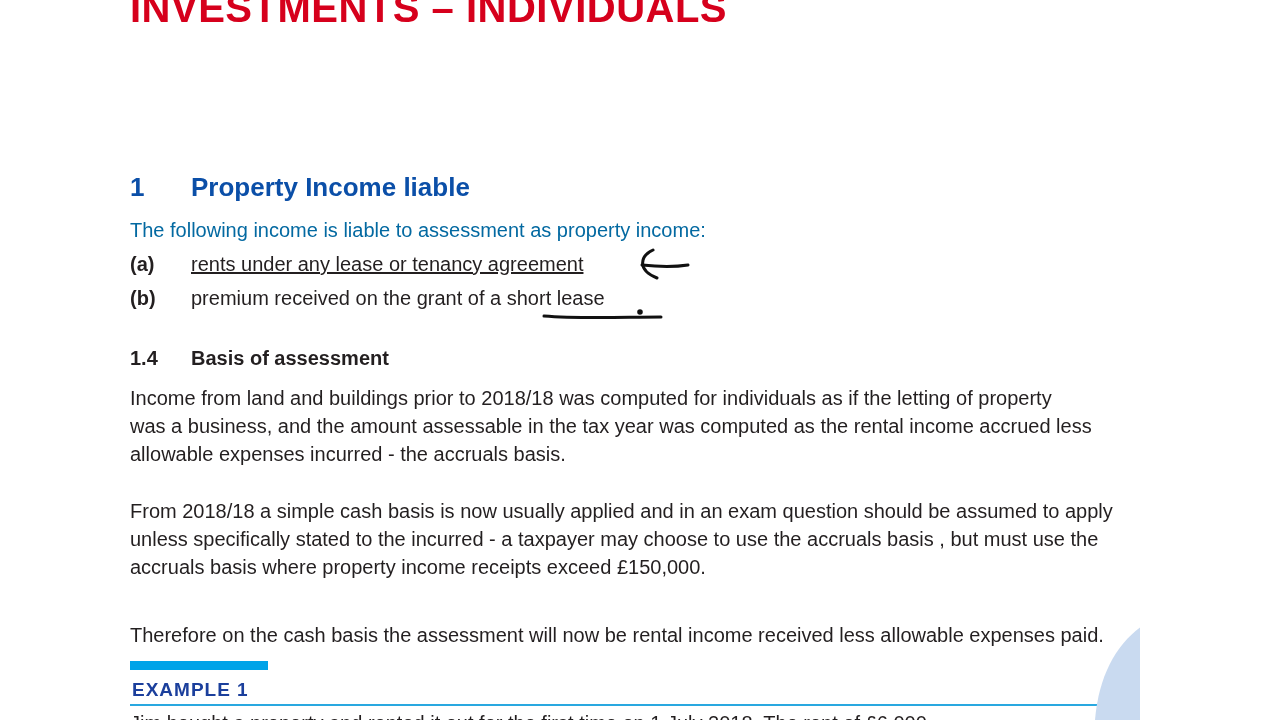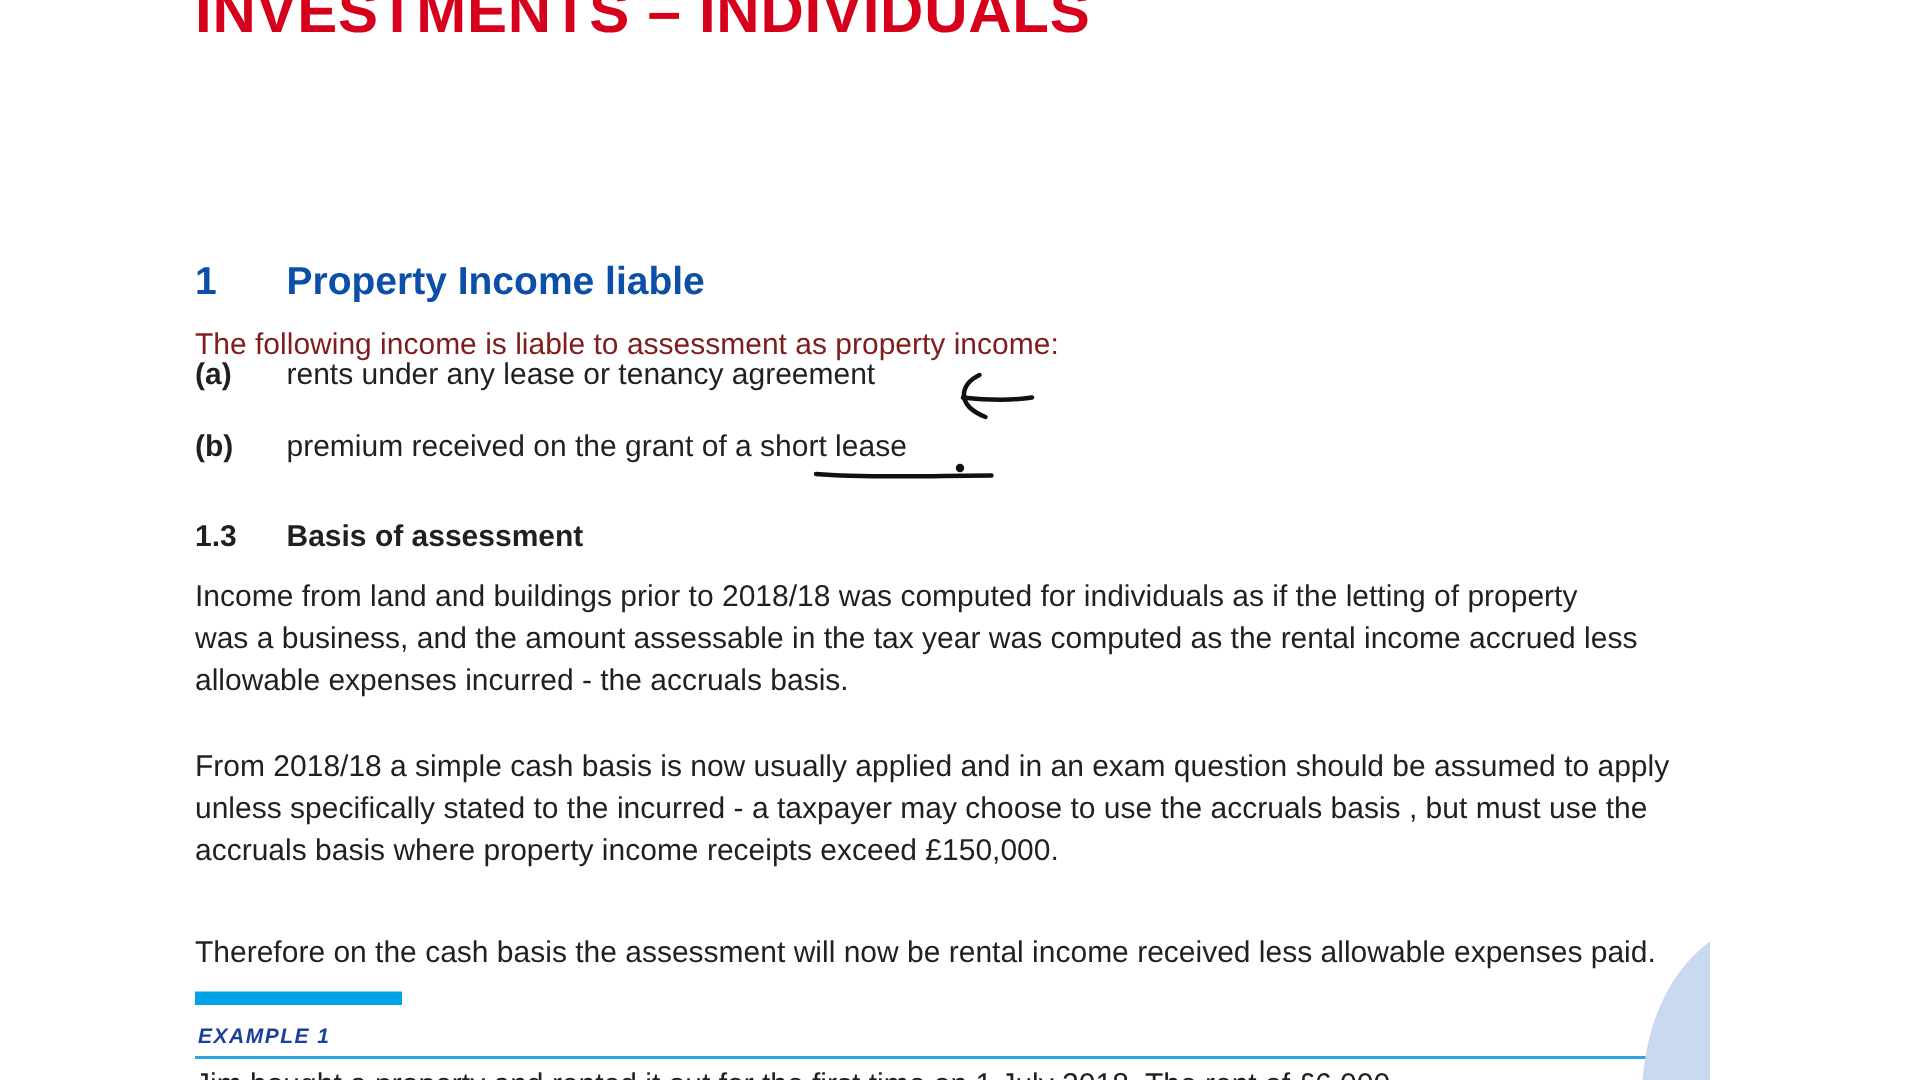--- a/index.html
+++ b/index.html
@@ -18,40 +18,40 @@
   }
 
   .sec-heading {
     position: absolute; left: 130px; top: 171px;
     font-size: 26px; font-weight: bold; color: #0b4fa8; line-height: 32px; white-space: nowrap;
   }
   .sec-heading .num { display: inline-block; width: 61px; }
 
   .text-line {
     position: absolute; left: 130px; font-size: 20px; line-height: 24px; white-space: nowrap;
-    color: #7f1d1d;
+    color: #0369a1;
   }
   .list-item { position: absolute; left: 130px; font-size: 20px; line-height: 24px; white-space: nowrap; }
   .list-item .marker { display: inline-block; width: 61px; font-weight: bold; }
 
   .sub-heading {
     position: absolute; left: 130px; top: 345px;
     font-size: 20px; font-weight: bold; line-height: 26px; white-space: nowrap; color: #231f20;
   }
   .sub-heading .num { display: inline-block; width: 61px; }
 
   .para { position: absolute; left: 130px; width: 1042px; overflow: hidden; font-size: 20px; line-height: 28px; }
   .para .ln { white-space: nowrap; height: 28px; }
 
   .ink { position: absolute; left: 0; top: 0; width: 1280px; height: 720px; pointer-events: none; }
 
   .example-bar { position: absolute; left: 130px; top: 661px; width: 138px; height: 9px; background: #00a3e8; }
   .example-label {
-    position: absolute; left: 132px; top: 677px; font-size: 14px; font-weight: bold; color: #1b3f9c;
-    letter-spacing: 1px; line-height: 26px; white-space: nowrap; font-style: italic;
+    position: absolute; left: 132px; top: 677px; font-size: 19px; font-weight: bold; color: #1b3f9c;
+    letter-spacing: 1px; line-height: 26px; white-space: nowrap;
   }
   .example-rule { position: absolute; left: 130px; top: 704px; width: 1000px; height: 2px; background: #29a8e0; }
   .example-text {
     position: absolute; left: 130px; top: 711px; font-size: 20px; line-height: 24px; white-space: nowrap; color: #231f20;
   }
 
   .presenter { position: absolute; left: 1090px; top: 500px; width: 190px; height: 220px; }
 </style>
 </head>
 <body>
@@ -59,29 +59,29 @@
 <div class="page">
 
   <div class="main-title">INVESTMENTS – INDIVIDUALS</div>
 
   <div class="sec-heading">
     <span class="num">1</span><span>Property Income liable</span>
   </div>
 
   <div class="text-line" style="top:218px;">The following income is liable to assessment as property income:</div>
 
-  <div class="list-item" style="top:238px;">
+  <div class="list-item" style="top:252px;text-decoration:underline;">
     <span class="marker">(a)</span><span>rents under any lease or tenancy agreement</span>
   </div>
   <div class="list-item" style="top:286px;">
     <span class="marker">(b)</span><span>premium received on the grant of a short lease</span>
   </div>
 
   <div class="sub-heading">
-    <span class="num">1.3</span><span>Basis of assessment</span>
+    <span class="num">1.4</span><span>Basis of assessment</span>
   </div>
 
   <div class="para" style="top:384px;">
     <div class="ln">Income from land and buildings prior to 2018/18 was computed for individuals as if the letting of property</div>
     <div class="ln">was a business, and the amount assessable in the tax year was computed as the rental income accrued less</div>
     <div class="ln">allowable expenses incurred - the accruals basis.</div>
   </div>
 
   <div class="para" style="top:497px;">
     <div class="ln">From 2018/18 a simple cash basis is now usually applied and in an exam question should be assumed to apply</div>

